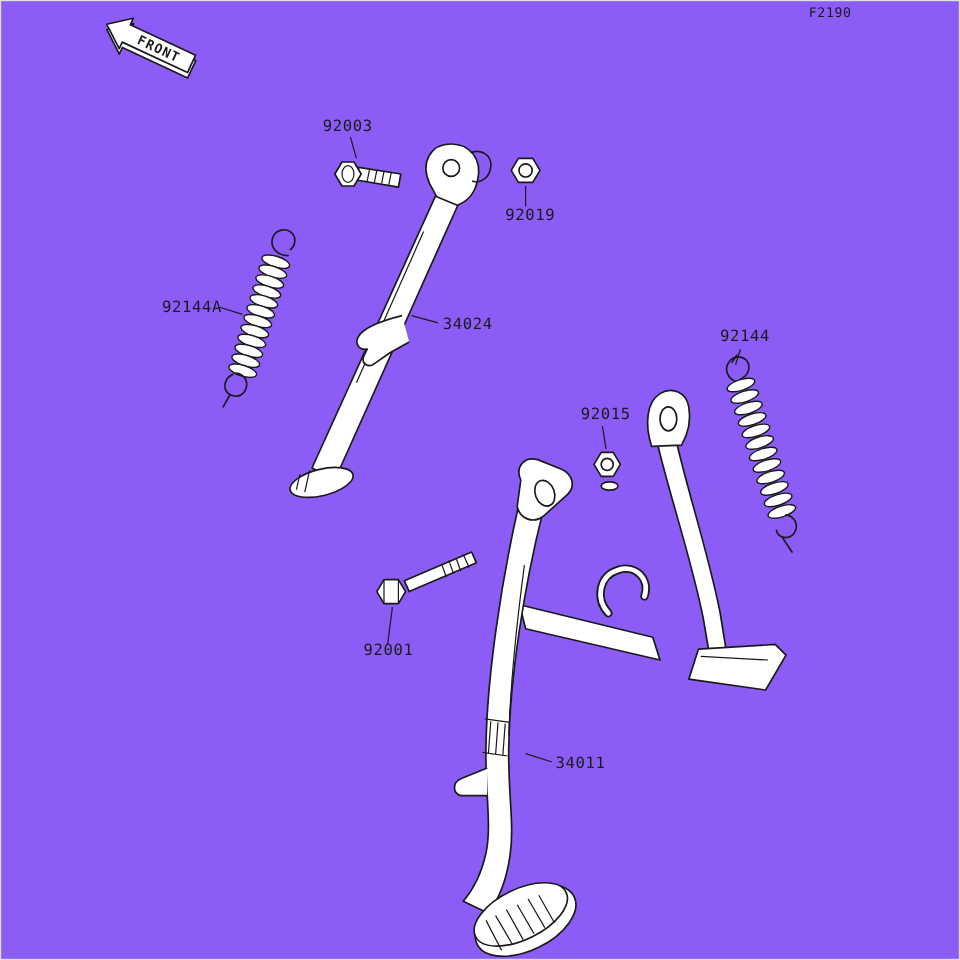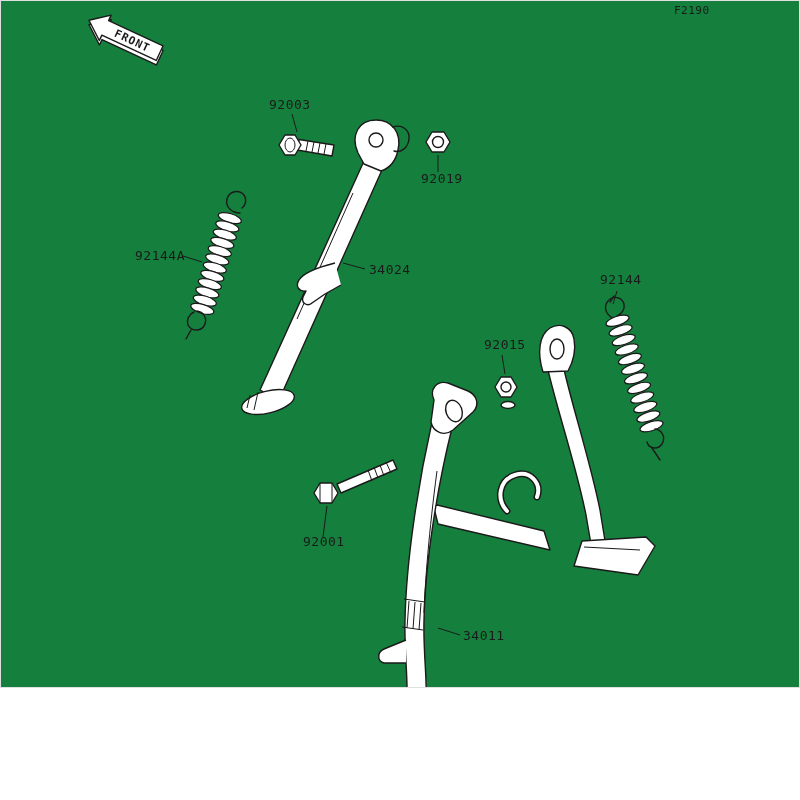--- a/index.html
+++ b/index.html
@@ -1,19 +1,19 @@
 <!DOCTYPE html>
 <html><head>
 <meta charset="utf-8">
 <style>
   html,body{margin:0;padding:0;background:#fff;}
   .page{
     position:relative;
-    width:800px;height:688px;
-    background:#15803d;
+    width:800px;height:800px;
+    background:#8b5cf6;
     box-sizing:border-box;
     border:1px solid #e0e0e0;
     font-family:"DejaVu Sans Mono", monospace;
     overflow:hidden;
   }
   svg{position:absolute;left:0;top:0;}
   svg text{
     font-family:"DejaVu Sans Mono", monospace;
     fill:#1a1a1a;
   }

